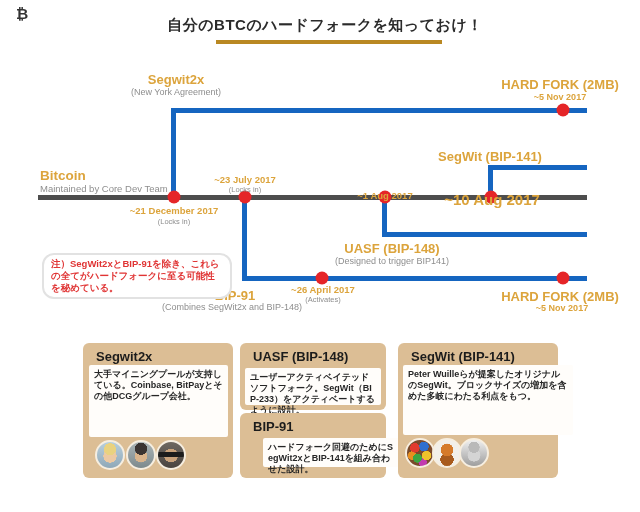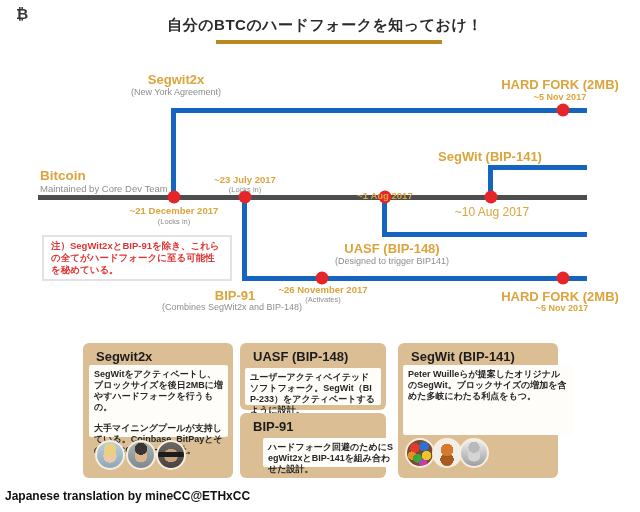--- a/index.html
+++ b/index.html
@@ -12,22 +12,22 @@
   .gold-b{color:#dca43c;font-weight:bold;}
   .gold{color:#dca43c;}
   .gray{color:#8e8e8e;}
   
   .hl{position:absolute;height:5px;background:#1565c0;}
   .vl{position:absolute;width:5px;background:#1565c0;}
   .mainline{position:absolute;height:5px;background:#4d4d4d;}
   .dot{position:absolute;width:13px;height:13px;border-radius:50%;background:#e52528;transform:translate(-50%,-50%);}
   
   .note-box{
-    position:absolute;left:42px;top:235px;width:190px;min-height:26px;background:#fff;
-    border:2px solid #e2e2e2;border-radius:0;box-sizing:border-box;
+    position:absolute;left:42px;top:253px;width:190px;min-height:26px;background:#fff;
+    border:2px solid #e2e2e2;border-radius:12px;box-sizing:border-box;
     padding:3px 7px;color:#e03434;font-weight:bold;font-size:9.5px;line-height:12px;word-break:break-all;
   }
   
   .card{position:absolute;background:#dcbe95;border-radius:6px;}
   .card-title{position:absolute;left:13px;top:6px;font-size:13px;font-weight:bold;color:#1c1c1c;white-space:nowrap;}
   .card-box{
     position:absolute;background:#fffdfa;border-radius:2px;box-sizing:border-box;
     padding:4px 5px;font-size:9px;font-weight:bold;line-height:11px;color:#262626;word-break:break-all;
   }
   .card-box p{margin:0 0 10px 0;}
@@ -102,42 +102,41 @@
   <div class="abs gray" style="left:40px;top:183px;font-size:9.5px;">Maintained by Core Dev Team</div>
 
   <div class="c gold" style="left:174px;top:205px;font-size:9.5px;font-weight:bold;">~21 December 2017</div>
   <div class="c gray" style="left:174px;top:217px;font-size:7.5px;">(Locks in)</div>
 
   <div class="c gold" style="left:245px;top:174px;font-size:9.5px;font-weight:bold;">~23 July 2017</div>
   <div class="c gray" style="left:245px;top:185px;font-size:7.5px;">(Locks in)</div>
 
   <div class="c gold" style="left:385px;top:178px;font-size:9.5px;font-weight:bold;margin-top:12px;">~1 Aug 2017</div>
 
-  <div class="c gold" style="left:492px;top:205px;font-size:12px;font-weight:normal;">~10 Aug 2017</div>
+  <div class="c gold" style="left:492px;top:191px;font-size:15px;font-weight:bold;">~10 Aug 2017</div>
 
   <div class="c gold-b" style="left:490px;top:149px;font-size:13px;">SegWit (BIP-141)</div>
 
   <div class="c gold-b" style="left:392px;top:241px;font-size:13px;">UASF (BIP-148)</div>
   <div class="c gray" style="left:392px;top:256px;font-size:9px;">(Designed to trigger BIP141)</div>
 
-  <div class="c gold" style="left:323px;top:284px;font-size:9.5px;font-weight:bold;">~26 November 2017</div>
+  <div class="c gold" style="left:323px;top:284px;font-size:9.5px;font-weight:bold;">~26 April 2017</div>
   <div class="c gray" style="left:323px;top:295px;font-size:7.5px;">(Activates)</div>
 
   <div class="c gold-b" style="left:235px;top:288px;font-size:13px;">BIP-91</div>
   <div class="c gray" style="left:232px;top:302px;font-size:9px;">(Combines SegWit2x and BIP-148)</div>
 
   <div class="c gold-b" style="left:560px;top:289px;font-size:13px;">HARD FORK (2MB)</div>
   <div class="c gold" style="left:562px;top:303px;font-size:9px;font-weight:bold;">~5 Nov 2017</div>
 
   <div class="note-box">注）SegWit2xとBIP-91を除き、これらの全てがハードフォークに至る可能性を秘めている。</div>
 
   <div class="card" style="left:83px;top:343px;width:150px;height:135px;">
     <div class="card-title">Segwit2x</div>
     <div class="card-box" style="left:6px;top:22px;width:139px;height:72px;">
-      <p>SegWitをアクティベートし、ブロックサイズを後日2MBに増やすハードフォークを行うもの。</p>
       <p>大手マイニングプールが支持している。Coinbase, BitPayとその他DCGグループ会社。</p>
     </div>
     <div class="av av-blond" style="left:12px;top:97px;"></div>
     <div class="av av-asian" style="left:43px;top:97px;"></div>
     <div class="av av-shades" style="left:73px;top:97px;"></div>
   </div>
 
   <div class="card" style="left:240px;top:343px;width:146px;height:67px;">
     <div class="card-title">UASF (BIP-148)</div>
     <div class="card-box" style="left:5px;top:25px;width:136px;height:37px;">ユーザーアクティベイテッドソフトフォーク。SegWit（BIP-233）をアクティベートするように設計。</div>
@@ -149,15 +148,14 @@
   </div>
 
   <div class="card" style="left:398px;top:343px;width:160px;height:135px;">
     <div class="card-title">SegWit (BIP-141)</div>
     <div class="card-box" style="left:5px;top:22px;width:170px;height:70px;">Peter Wuilleらが提案したオリジナルのSegWit。ブロックサイズの増加を含めた多岐にわたる利点をもつ。</div>
     <div class="av av-candy" style="left:7px;top:95px;"></div>
     <div class="av av-figure" style="left:34px;top:95px;"></div>
     <div class="av av-statue" style="left:61px;top:95px;"></div>
   </div>
 
-  <div class="footer-left">Japanese translation by mineCC@ETHxCC</div>
 
 </div>
 
 </body></html>

